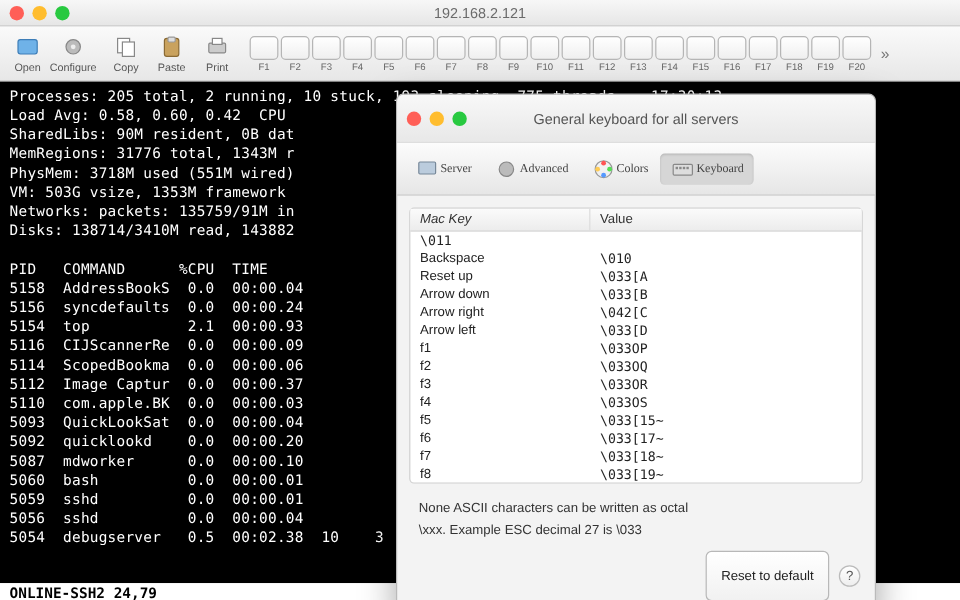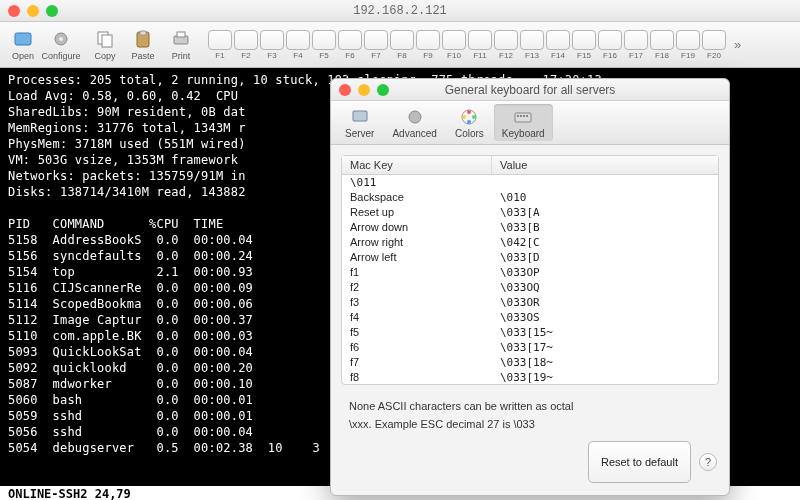--- a/index.html
+++ b/index.html
@@ -1,48 +1,48 @@
 <!DOCTYPE html>
 <html><head>
 <meta charset="utf-8">
 <style>
   * { margin:0; padding:0; box-sizing:border-box; }
   body { width:800px; height:500px; font-family:"Lucida Grande","Helvetica Neue",Arial,sans-serif; font-size:11px; background:#fff; overflow:hidden; position:relative; }
   .titlebar { height:22px; background:linear-gradient(#f7f7f7,#e6e6e6); border-bottom:1px solid #c9c9c9; display:flex; align-items:center; position:relative; }
   .traffic { display:flex; gap:7px; margin-left:8px; }
   .dot { width:12px; height:12px; border-radius:50%; }
   .dot.r{background:#ff5f57;} .dot.y{background:#ffbd2e;} .dot.g{background:#28c940;}
-  .titlebar-title{position:absolute;left:0;right:0;text-align:center;color:#6a6a6a;font-size:12px;pointer-events:none;font-family:Liberation Mono, monospace;}
+  .titlebar-title{position:absolute;left:0;right:0;text-align:center;color:#6a6a6a;font-size:12px;pointer-events:none;}
   .toolbar{height:46px;background:linear-gradient(#fafafa,#e7e7e7);border-bottom:1px solid #bdbdbd;display:flex;align-items:center;padding:0 6px;gap:2px;}
   .tgroup{display:flex;gap:4px;margin-right:8px;}
   .tbtn{display:flex;flex-direction:column;align-items:center;justify-content:center;width:34px;color:#555;font-size:9px;}
   .tbtn .ic{width:22px;height:22px;display:flex;align-items:center;justify-content:center;}
   .tbtn .lbl{margin-top:1px;}
   .fkeys{display:flex;gap:2px;align-items:center;}
   .fkey{display:flex;flex-direction:column;align-items:center;}
   .fbox{width:24px;height:20px;border:1px solid #b5b5b5;border-radius:4px;background:linear-gradient(#fff,#efefef);}
   .flbl{font-size:8px;color:#666;margin-top:1px;}
   .more{margin-left:6px;color:#777;font-size:13px;}
   
   .term{background:#000;color:#fff;font-family:Menlo,Monaco,monospace;font-size:12px;line-height:16px;padding:4px 8px;height:418px;white-space:pre;overflow:hidden;letter-spacing:0.2px;}
   .term .row{height:16px;}
   .status{background:#fff;color:#000;font-family:Menlo,Monaco,monospace;font-size:12px;padding:0 8px;height:16px;line-height:16px;font-weight:bold;}
   
   .modal{position:absolute;left:330px;top:78px;width:400px;background:#f3f3f3;border:1px solid #bababa;border-radius:6px;box-shadow:0 10px 30px rgba(0,0,0,0.35);}
-  .m-title{height:22px;border-bottom:1px solid #d0d0d0;display:flex;align-items:center;position:relative;background:linear-gradient(#f8f8f8,#e8e8e8);border-radius:6px 6px 0 0;}
+  .m-title{height:40px;border-bottom:1px solid #d0d0d0;display:flex;align-items:center;position:relative;background:linear-gradient(#f8f8f8,#e8e8e8);border-radius:6px 6px 0 0;}
   .m-title .traffic{margin-left:8px;}
   .m-title .mt{position:absolute;left:0;right:0;text-align:center;color:#555;font-size:12px;}
   .m-tabs{height:44px;background:linear-gradient(#fcfcfc,#e6e6e6);border-bottom:1px solid #c8c8c8;display:flex;align-items:center;padding:0 6px;gap:2px;}
-  .mtab{display:flex;flex-direction:column;align-items:center;justify-content:center;padding:2px 8px;border-radius:4px;font-size:10px;color:#444;}
+  .mtab{display:flex;flex-direction:row;align-items:center;justify-content:center;padding:2px 8px;border-radius:4px;font-size:10px;color:#444;font-family:Liberation Serif, serif;}
   .mtab.sel{background:#d6d6d6;box-shadow:inset 0 1px 2px rgba(0,0,0,0.15);}
   .mtab .mic{width:22px;height:22px;display:flex;align-items:center;justify-content:center;}
   .m-body{background:#fff;margin:10px;border:1px solid #d0d0d0;border-radius:4px;height:230px;display:flex;flex-direction:column;}
   .headerrow{display:flex;background:linear-gradient(#fbfbfb,#ececec);border-bottom:1px solid #d0d0d0;font-size:11px;color:#333;}
   .headerrow div{padding:3px 8px;}
-  .headerrow .c1{width:150px;border-right:1px solid #dcdcdc;} .headerrow .c2{flex:1;}
+  .headerrow .c1{width:150px;border-right:1px solid #dcdcdc;font-style:italic;} .headerrow .c2{flex:1;}
   .trows{flex:1;overflow:hidden;}
   .trow{display:flex;font-size:11px;color:#222;}
   .trow div{padding:1px 8px;} .trow .c1{width:150px;} .trow .c2{flex:1;font-family:Menlo,monospace;}
   .m-note{font-size:11px;color:#333;padding:4px 18px 0 18px;line-height:14px;}
   .m-foot{display:flex;justify-content:flex-end;align-items:center;gap:8px;padding:10px 12px 12px;}
   .btn{background:linear-gradient(#fff,#f1f1f1);border:1px solid #b8b8b8;border-radius:5px;padding:14px 12px;font-size:11px;color:#222;}
   .help{width:18px;height:18px;border-radius:50%;background:linear-gradient(#fff,#eee);border:1px solid #bbb;display:flex;align-items:center;justify-content:center;font-size:11px;color:#555;}
 </style>
 </head>
 <body>

